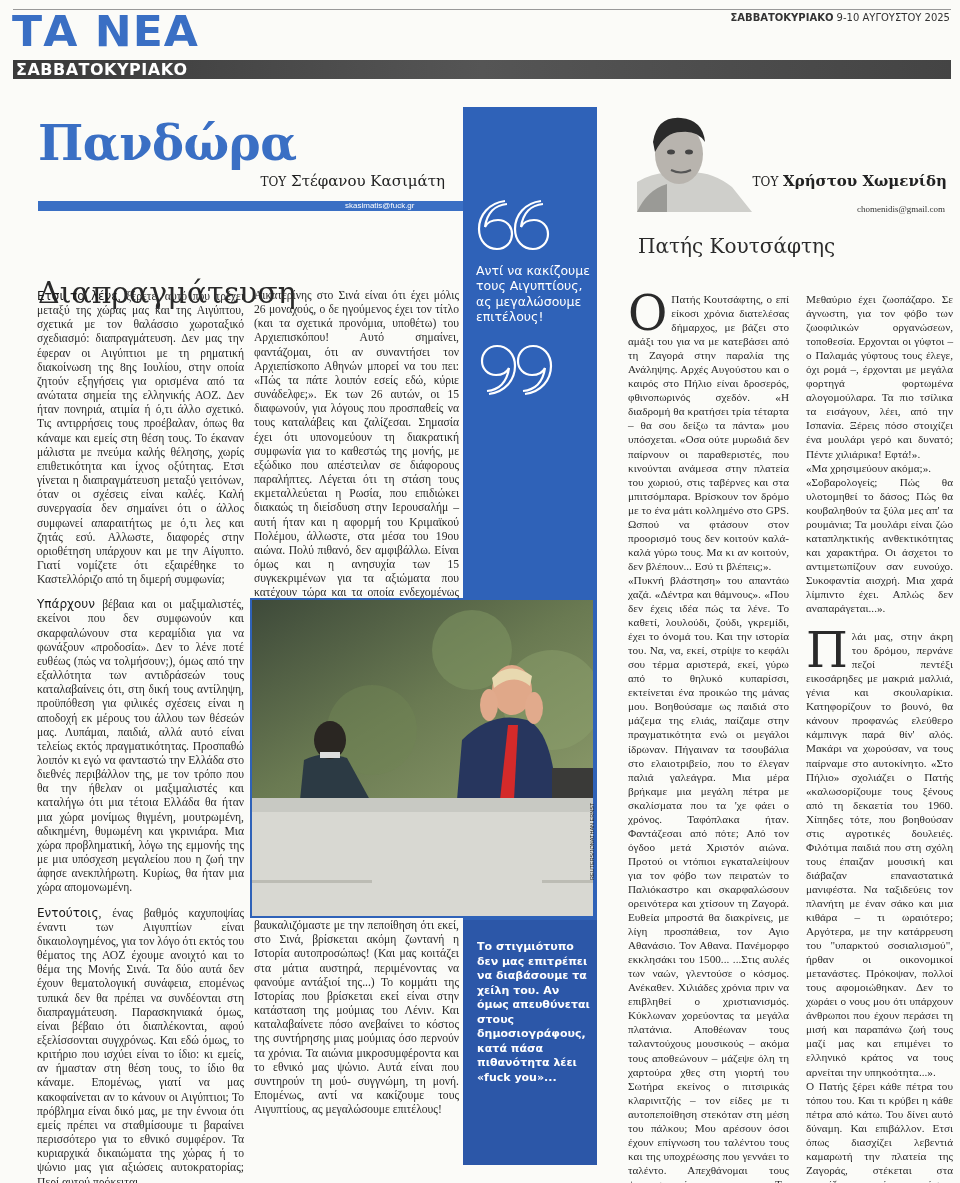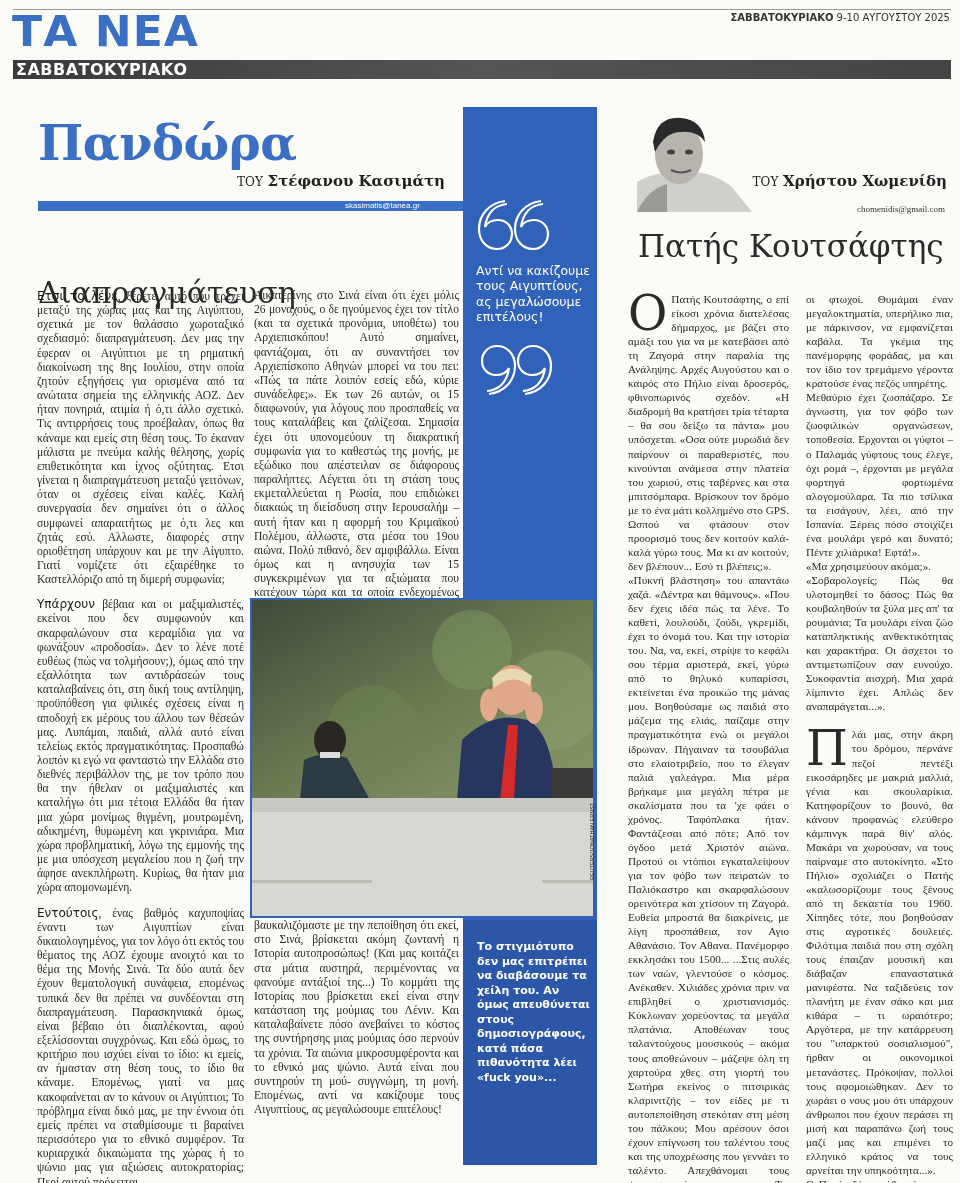--- a/index.html
+++ b/index.html
@@ -17,21 +17,21 @@
   .date-line b { font-weight: bold; }
 
   
   .blue-col { left: 463px; top: 107px; width: 134px; height: 1058px; background: #2f62b8; }
   .blue-col-lower { left: 463px; top: 920px; width: 134px; height: 245px; background: #2c57a8; }
 
   
   .section-title { left: 38px; top: 118px; font-family: "DejaVu Serif", serif; font-weight: bold; font-size: 48px; color: #3a6fc4; line-height: 50px; letter-spacing: -0.5px; }
   .byline-left { right: 515px; top: 172px; font-size: 15px; color: #222; white-space: nowrap; }
   .byline-left .by { font-size: 12px; }
-  .byline-left b { font-weight: bold; }
+  .byline-left b { font-weight: normal; }
   .blue-rule { left: 38px; top: 201px; width: 425px; height: 10px; background: #3a6fc4; }
   .email-left { left: 345px; top: 201px; font-family: "Liberation Sans", sans-serif; font-size: 8px; color: #fff; line-height: 10px; }
   .headline-left { left: 38px; top: 225px; font-family: "DejaVu Serif", serif; font-size: 30px; color: #2a2a2a; line-height: 40px; margin-top: 48px; }
 
   .text { font-family: "Liberation Serif", serif; font-size: 11.6px; line-height: 14.15px; color: #2a2a2a; text-align: justify; }
   .text p { margin-bottom: 10px; }
   .lead { font-family: "DejaVu Sans", sans-serif; font-weight: normal; font-size: 12px; color: #1a1a1a; }
 
   .col1 { left: 37px; top: 289px; width: 207px; }
   .col2 { left: 254px; top: 289px; width: 205px; }
@@ -46,21 +46,21 @@
   .photo-credit { left: 589px; top: 880px; font-family: "Liberation Sans", sans-serif; font-size: 5.5px; color: #222; transform: rotate(-90deg); transform-origin: left top; white-space: nowrap; }
 
   .caption { left: 477px; top: 940px; width: 115px; font-family: "DejaVu Sans", sans-serif; font-weight: bold; font-size: 11px; line-height: 14.5px; color: #fff; }
 
   
   .portrait { left: 637px; top: 112px; width: 115px; height: 100px; }
   .byline-right { right: 13px; top: 172px; font-size: 15px; color: #222; white-space: nowrap; }
   .byline-right .by { font-size: 12px; }
   .byline-right b { font-weight: bold; }
   .email-right { right: 15px; top: 204px; font-family: "Liberation Serif", serif; font-size: 9px; color: #333; margin-left: 14px; }
-  .headline-right { left: 638px; top: 224px; font-family: "DejaVu Serif", serif; font-size: 31px; color: #2a2a2a; line-height: 44px; }
+  .headline-right { left: 638px; top: 224px; font-family: "DejaVu Serif", serif; font-size: 20px; color: #2a2a2a; line-height: 44px; }
 
   .col3 { left: 628px; top: 292px; width: 161px; font-size: 11.2px; line-height: 14.05px; }
   .col4 { left: 806px; top: 292px; width: 147px; font-size: 11.2px; line-height: 14.05px; }
   .dropcap { float: left; font-family: "DejaVu Serif", serif; font-size: 48px; line-height: 42px; margin: 0 4px -2px 0; color: #2a2a2a; }
   .col3 p, .col4 p { margin-bottom: 0; }
   .gap { height: 14px; }
 </style>
 </head>
 <body>
 
@@ -69,21 +69,21 @@
 <div class="abs date-line"><b>ΣΑΒΒΑΤΟΚΥΡΙΑΚΟ</b> <span>9-10 ΑΥΓΟΥΣΤΟΥ 2025</span></div>
 <div class="abs edition-bar"></div>
 <div class="abs edition-label">ΣΑΒΒΑΤΟΚΥΡΙΑΚΟ</div>
 
 <div class="abs blue-col"></div>
 <div class="abs blue-col-lower"></div>
 
 <div class="abs section-title">Πανδώρα</div>
 <div class="abs byline-left"><span class="by">ΤΟΥ</span> <b>Στέφανου Κασιμάτη</b></div>
 <div class="abs blue-rule"></div>
-<div class="abs email-left">skasimatis@tanea.gr</div>
+<div class="abs email-left">skasimatis@fuck.gr</div>
 <div class="abs headline-left">Διαπραγμάτευση</div>
 
 <div class="abs text col1">
   <p><span class="lead">Ετσι το λένε</span><span>, ξέρετε, αυτό που τρέχει μεταξύ της χώρας μας και της Αιγύπτου, σχετικά με τον θαλάσσιο χωροταξικό σχεδιασμό: διαπραγμάτευση. Δεν μας την έφεραν οι Αιγύπτιοι με τη ρηματική διακοίνωση της 8ης Ιουλίου, στην οποία ζητούν εξηγήσεις για ορισμένα από τα ανώτατα σημεία της ελληνικής ΑΟΖ. Δεν ήταν πονηριά, ατιμία ή ό,τι άλλο σχετικό. Τις αντιρρήσεις τους προέβαλαν, όπως θα κάναμε και εμείς στη θέση τους. Το έκαναν μάλιστα με πνεύμα καλής θέλησης, χωρίς επιθετικότητα και ίχνος οξύτητας. Ετσι γίνεται η διαπραγμάτευση μεταξύ γειτόνων, όταν οι σχέσεις είναι καλές. Καλή συνεργασία δεν σημαίνει ότι ο άλλος συμφωνεί απαραιτήτως με ό,τι λες και ζητάς εσύ. Αλλωστε, διαφορές στην οριοθέτηση υπάρχουν και με την Αίγυπτο. Γιατί νομίζετε ότι εξαιρέθηκε το Καστελλόριζο από τη διμερή συμφωνία;</span></p>
   <p><span class="lead">Υπάρχουν</span><span> βέβαια και οι μαξιμαλιστές, εκείνοι που δεν συμφωνούν και σκαρφαλώνουν στα κεραμίδια για να φωνάξουν «προδοσία». Δεν το λένε ποτέ ευθέως (πώς να τολμήσουν;), όμως από την εξαλλότητα των αντιδράσεών τους καταλαβαίνεις ότι, στη δική τους αντίληψη, προϋπόθεση για φιλικές σχέσεις είναι η αποδοχή εκ μέρους του άλλου των θέσεών μας. Λυπάμαι, παιδιά, αλλά αυτό είναι τελείως εκτός πραγματικότητας. Προσπαθώ λοιπόν κι εγώ να φανταστώ την Ελλάδα στο διεθνές περιβάλλον της, με τον τρόπο που θα την ήθελαν οι μαξιμαλιστές και καταλήγω ότι μια τέτοια Ελλάδα θα ήταν μια χώρα μονίμως θιγμένη, μουτρωμένη, αδικημένη, θυμωμένη και γκρινιάρα. Μια χώρα προβληματική, λόγω της εμμονής της με μια υπόσχεση μεγαλείου που η ζωή την άφησε ανεκπλήρωτη. Κυρίως, θα ήταν μια χώρα απομονωμένη.</span></p>
   <p><span class="lead">Εντούτοις</span><span>, ένας βαθμός καχυποψίας έναντι των Αιγυπτίων είναι δικαιολογημένος, για τον λόγο ότι εκτός του θέματος της ΑΟΖ έχουμε ανοιχτό και το θέμα της Μονής Σινά. Τα δύο αυτά δεν έχουν θεματολογική συνάφεια, επομένως τυπικά δεν θα πρέπει να συνδέονται στη διαπραγμάτευση. Παρασκηνιακά όμως, είναι βέβαιο ότι διαπλέκονται, αφού εξελίσσονται συγχρόνως. Και εδώ όμως, το κριτήριο που ισχύει είναι το ίδιο: κι εμείς, αν ήμασταν στη θέση τους, το ίδιο θα κάναμε. Επομένως, γιατί να μας κακοφαίνεται αν το κάνουν οι Αιγύπτιοι; Το πρόβλημα είναι δικό μας, με την έννοια ότι εμείς πρέπει να σταθμίσουμε τι βαραίνει περισσότερο για το εθνικό συμφέρον. Τα κυριαρχικά δικαιώματα της χώρας ή το ψώνιο μας για αξιώσεις αυτοκρατορίας; Περί αυτού πρόκειται.</span></p>
 
 </div>
 
 <div class="abs text col2">
@@ -156,20 +156,19 @@
 <div class="abs byline-right"><span class="by">ΤΟΥ</span> <b>Χρήστου Χωμενίδη</b></div>
 <div class="abs email-right">chomenidis@gmail.com</div>
 <div class="abs headline-right">Πατής Κουτσάφτης</div>
 
 <div class="abs text col3">
   <p><span class="dropcap">Ο</span><span>Πατής Κουτσάφτης, ο επί είκοσι χρόνια διατελέσας δήμαρχος, με βάζει στο αμάξι του για να με κατεβάσει από τη Ζαγορά στην παραλία της Ανάληψης. Αρχές Αυγούστου και ο καιρός στο Πήλιο είναι δροσερός, φθινοπωρινός σχεδόν. «Η διαδρομή θα κρατήσει τρία τέταρτα – θα σου δείξω τα πάντα» μου υπόσχεται. «Οσα ούτε μυρωδιά δεν παίρνουν οι παραθεριστές, που κινούνται ανάμεσα στην πλατεία του χωριού, στις ταβέρνες και στα μπιτσόμπαρα. Βρίσκουν τον δρόμο με το ένα μάτι κολλημένο στο GPS. Ωσπού να φτάσουν στον προορισμό τους δεν κοιτούν καλά-καλά γύρω τους. Μα κι αν κοιτούν, δεν βλέπουν... Εσύ τι βλέπεις;».</span></p>
   <p>«Πυκνή βλάστηση» του απαντάω χαζά. «Δέντρα και θάμνους». «Που δεν έχεις ιδέα πώς τα λένε. Το καθετί, λουλούδι, ζούδι, γκρεμίδι, έχει το όνομά του. Και την ιστορία του. Να, να, εκεί, στρίψε το κεφάλι σου τέρμα αριστερά, εκεί, γύρω από το θηλυκό κυπαρίσσι, εκτείνεται ένα προικώο της μάνας μου. Βοηθούσαμε ως παιδιά στο μάζεμα της ελιάς, παίζαμε στην πραγματικότητα ενώ οι μεγάλοι ίδρωναν. Πήγαιναν τα τσουβάλια στο ελαιοτριβείο, που το έλεγαν παλιά γαλεάγρα. Μια μέρα βρήκαμε μια μεγάλη πέτρα με σκαλίσματα που τα 'χε φάει ο χρόνος. Ταφόπλακα ήταν. Φαντάζεσαι από πότε; Από τον όγδοο μετά Χριστόν αιώνα. Προτού οι ντόπιοι εγκαταλείψουν για τον φόβο των πειρατών το Παλιόκαστρο και σκαρφαλώσουν ορεινότερα και χτίσουν τη Ζαγορά. Ευθεία μπροστά θα διακρίνεις, με λίγη προσπάθεια, τον Αγιο Αθανάσιο. Τον Αθανα. Πανέμορφο εκκλησάκι του 1500... ...Στις αυλές των ναών, γλεντούσε ο κόσμος. Ανέκαθεν. Χιλιάδες χρόνια πριν να επιβληθεί ο χριστιανισμός. Κύκλωναν χορεύοντας τα μεγάλα πλατάνια. Αποθέωναν τους ταλαντούχους μουσικούς – ακόμα τους αποθεώνουν – μάζεψε όλη τη χαρτούρα χθες στη γιορτή του Σωτήρα εκείνος ο πιτσιρικάς κλαρινιτζής – τον είδες με τι αυτοπεποίθηση στεκόταν στη μέση του πάλκου; Μου αρέσουν όσοι έχουν επίγνωση του ταλέντου τους και της υποχρέωσης που γεννάει το ταλέντο. Απεχθάνομαι τους ψευτοσεμνούς. Τις σιγανοπαπαδίτσες. Ανακατεύονταν, μέσα στην άψη του πανηγυριού, τα φύλα, οι ηλικίες, οι πλούσιοι και</p>
 </div>
 
 <div class="abs text col4">
-  <p>οι φτωχοί. Θυμάμαι έναν μεγαλοκτηματία, υπερήλικο πια, με πάρκινσον, να εμφανίζεται καβάλα. Τα γκέμια της πανέμορφης φοράδας, μα και τον ίδιο τον τρεμάμενο γέροντα κρατούσε ένας πεζός υπηρέτης.</p>
   <p>Μεθαύριο έχει ζωοπάζαρο. Σε άγνωστη, για τον φόβο των ζωοφιλικών οργανώσεων, τοποθεσία. Ερχονται οι γύφτοι – ο Παλαμάς γύφτους τους έλεγε, όχι ρομά –, έρχονται με μεγάλα φορτηγά φορτωμένα αλογομούλαρα. Τα πιο τσίλικα τα εισάγουν, λέει, από την Ισπανία. Ξέρεις πόσο στοιχίζει ένα μουλάρι γερό και δυνατό; Πέντε χιλιάρικα! Εφτά!».</p>
   <p>«Μα χρησιμεύουν ακόμα;».</p>
   <p>«Σοβαρολογείς; Πώς θα υλοτομηθεί το δάσος; Πώς θα κουβαληθούν τα ξύλα μες απ' τα ρουμάνια; Τα μουλάρι είναι ζώο καταπληκτικής ανθεκτικότητας και χαρακτήρα. Οι άσχετοι το αντιμετωπίζουν σαν ευνούχο. Συκοφαντία αισχρή. Μια χαρά λίμπιντο έχει. Απλώς δεν αναπαράγεται...».</p>
   <div class="gap"></div>
   <p><span class="dropcap">Π</span><span>λάι μας, στην άκρη του δρόμου, περνάνε πεζοί πεντέξι εικοσάρηδες με μακριά μαλλιά, γένια και σκουλαρίκια. Κατηφορίζουν το βουνό, θα κάνουν προφανώς ελεύθερο κάμπινγκ παρά θίν' αλός. Μακάρι να χωρούσαν, να τους παίρναμε στο αυτοκίνητο. «Στο Πήλιο» σχολιάζει ο Πατής «καλωσορίζουμε τους ξένους από τη δεκαετία του 1960. Χίπηδες τότε, που βοηθούσαν στις αγροτικές δουλειές. Φιλότιμα παιδιά που στη σχόλη τους έπαιζαν μουσική και διάβαζαν επαναστατικά μανιφέστα. Να ταξιδεύεις τον πλανήτη με έναν σάκο και μια κιθάρα – τι ωραιότερο; Αργότερα, με την κατάρρευση του "υπαρκτού σοσιαλισμού", ήρθαν οι οικονομικοί μετανάστες. Πρόκοψαν, πολλοί τους αφομοιώθηκαν. Δεν το χωράει ο νους μου ότι υπάρχουν άνθρωποι που έχουν περάσει τη μισή και παραπάνω ζωή τους μαζί μας και επιμένει το ελληνικό κράτος να τους αρνείται την υπηκοότητα...».</span></p>
   <p>Ο Πατής ξέρει κάθε πέτρα του τόπου του. Και τι κρύβει η κάθε πέτρα από κάτω. Του δίνει αυτό δύναμη. Και επιβάλλον. Ετσι όπως διασχίζει λεβεντιά καμαρωτή την πλατεία της Ζαγοράς, στέκεται στα τραπέζια, χαιρετάει τον κόσμο, νομίζεις ότι αντλεί χυμούς από την ίδια του τη γη.</p>
 </div>
 
 </body></html>

